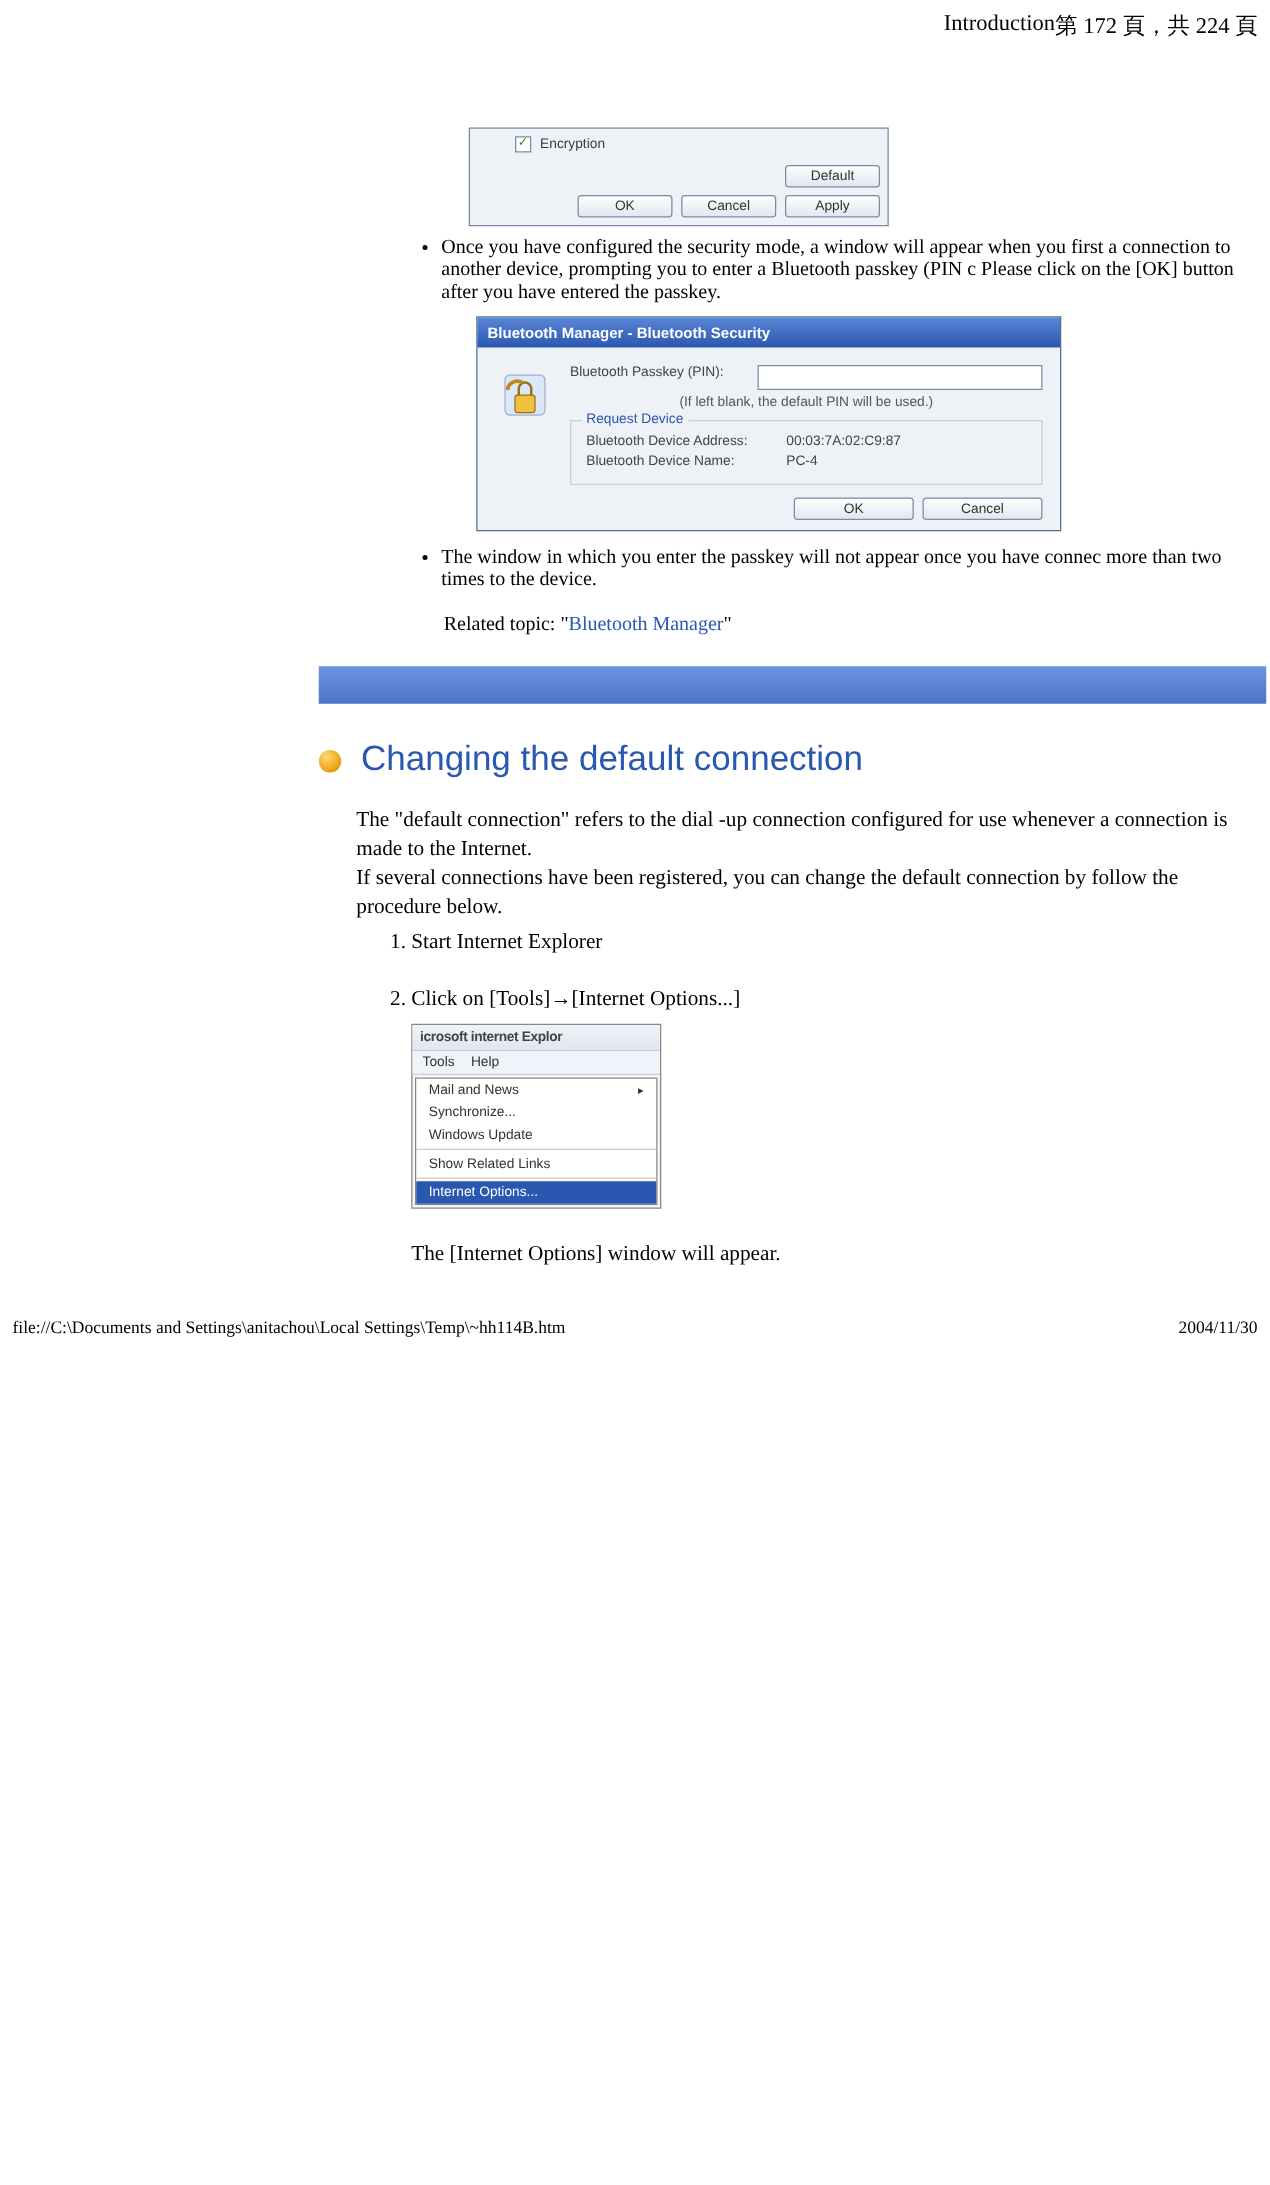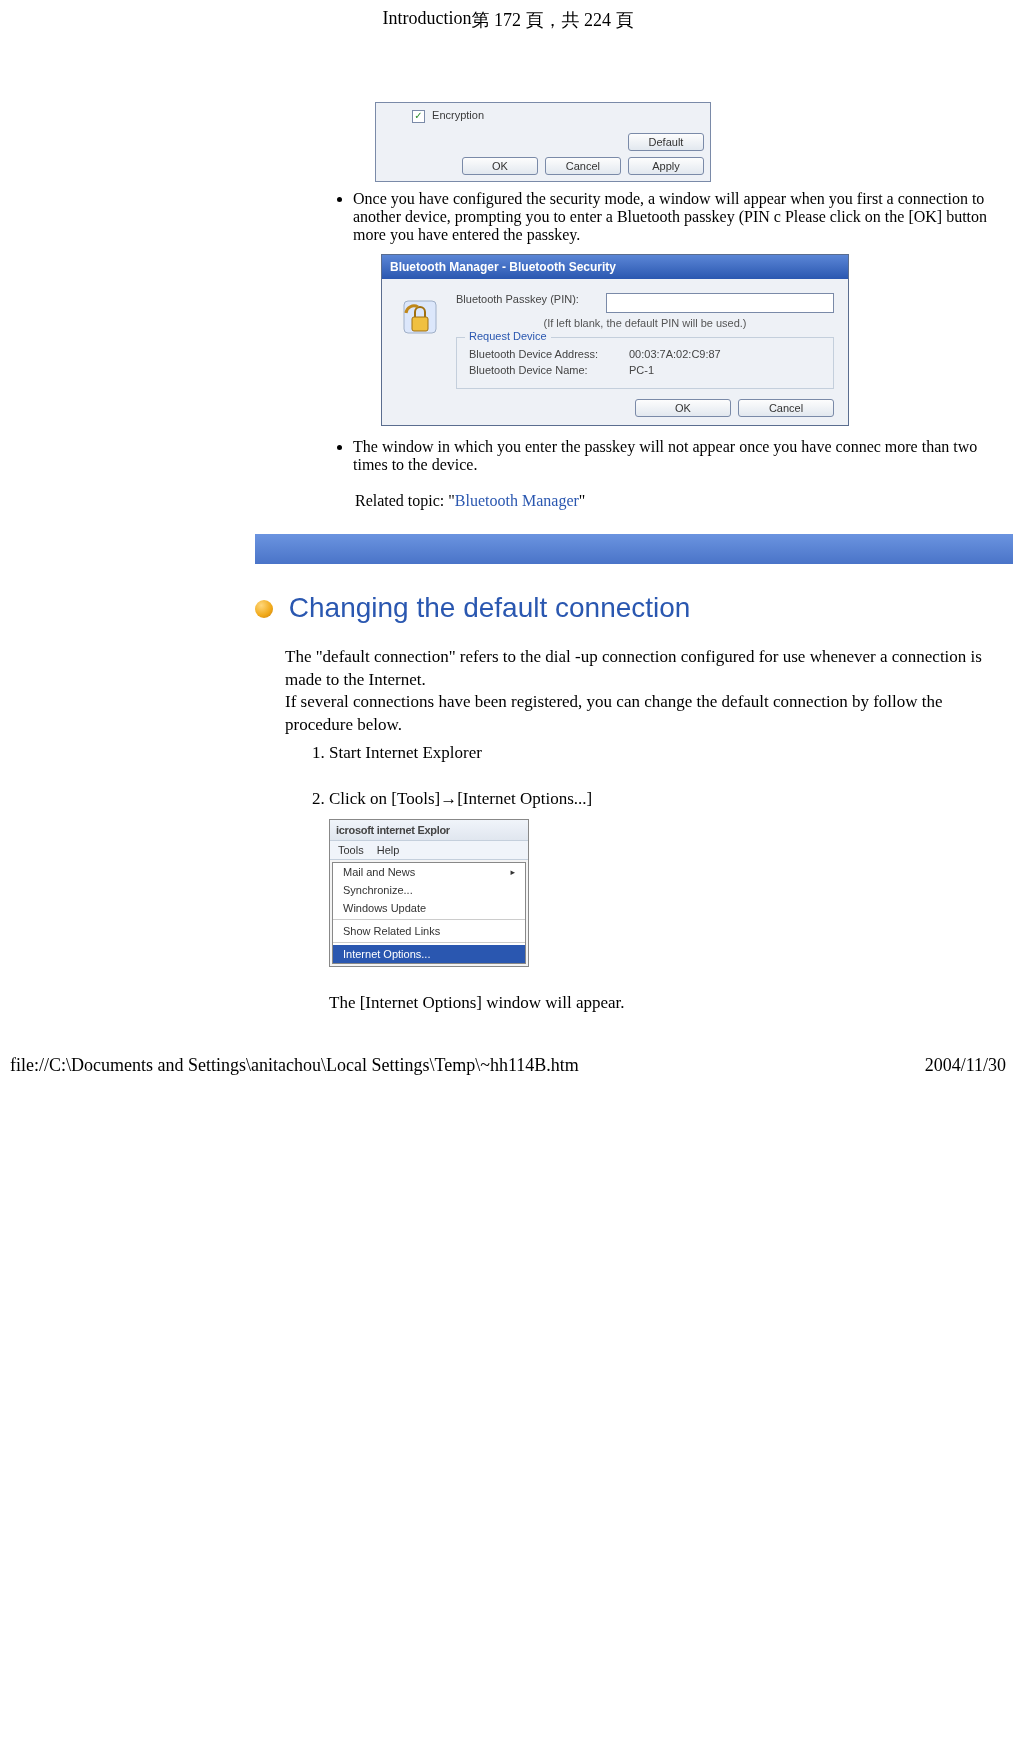--- a/index.html
+++ b/index.html
@@ -5,21 +5,21 @@
   body {
     font-family: "Times New Roman", Times, serif;
     font-size: 16px;
     color: #000;
     margin: 0;
     padding: 0;
     width: 1016px;
   }
   .page-header {
     display: flex;
-    justify-content: center;
+    justify-content: flex-end;
     padding: 8px 10px 0 10px;
     font-size: 18px;
   }
   .main {
     margin-left: 255px;
     margin-right: 0;
     padding-top: 70px;
     width: 758px;
     overflow: hidden;
   }
@@ -199,21 +199,21 @@
     align-items: center;
     text-align: right;
   }
   .menu-shot .menu .sep { border-top: 1px solid #ccc; margin: 2px 0; }
   .menu-shot .menu .item.hi { background: #2a57b0; color: #fff; }
   .substep { margin-left: 74px; margin-top: 10px; font-size: 17px; }
   .page-footer {
     display: flex;
     justify-content: space-between;
     padding: 42px 10px 6px 10px;
-    font-size: 18px;
+    font-size: 14px;
   }
 </style>
 </head>
 <body>
 
 <div class="page-header">
   <span>Introduction</span>
   <span>第 172 頁，共 224 頁</span>
 </div>
 
@@ -230,21 +230,21 @@
     <div class="btn-row" style="margin-top:6px;">
       <span class="xp-btn">OK</span>
       <span class="xp-btn">Cancel</span>
       <span class="xp-btn">Apply</span>
     </div>
   </div>
 
 
   <ul class="bullets">
     <li>
-      <span>Once you have configured the security mode, a window will appear when you first a connection to another device, prompting you to enter a Bluetooth passkey (PIN c Please click on the [OK] button more you have entered the passkey.</span>
+      <span>Once you have configured the security mode, a window will appear when you first a connection to another device, prompting you to enter a Bluetooth passkey (PIN c Please click on the [OK] button after you have entered the passkey.</span>
       
       <div class="dialog2">
         <div class="titlebar">Bluetooth Manager - Bluetooth Security</div>
         <div class="body">
           <div class="lock-icon">
             <svg viewBox="0 0 48 48">
               <rect x="8" y="8" width="32" height="32" rx="4" fill="#dce7fb" stroke="#a0b0c8"></rect>
               <rect x="16" y="24" width="16" height="14" rx="2" fill="#f0c040" stroke="#a07010"></rect>
               <path d="M19 24 v-5 a5 5 0 0 1 10 0 v5" fill="none" stroke="#a07010" stroke-width="2"></path>
               <path d="M10 20 a8 8 0 0 1 12 -6" fill="none" stroke="#c0881a" stroke-width="3"></path>
@@ -257,21 +257,21 @@
             </div>
             <div class="hint">(If left blank, the default PIN will be used.)</div>
             <div class="groupbox">
               <span class="legend">Request Device</span>
               <div class="kv">
                 <span class="k">Bluetooth Device Address:</span>
                 <span>00:03:7A:02:C9:87</span>
               </div>
               <div class="kv">
                 <span class="k">Bluetooth Device Name:</span>
-                <span>PC-1</span>
+                <span>PC-4</span>
               </div>
             </div>
             <div class="btn-row" style="margin-top:10px;">
               <span class="xp-btn" style="min-width:78px;">OK</span>
               <span class="xp-btn" style="min-width:78px;">Cancel</span>
             </div>
           </div>
         </div>
       </div>
     </li>

